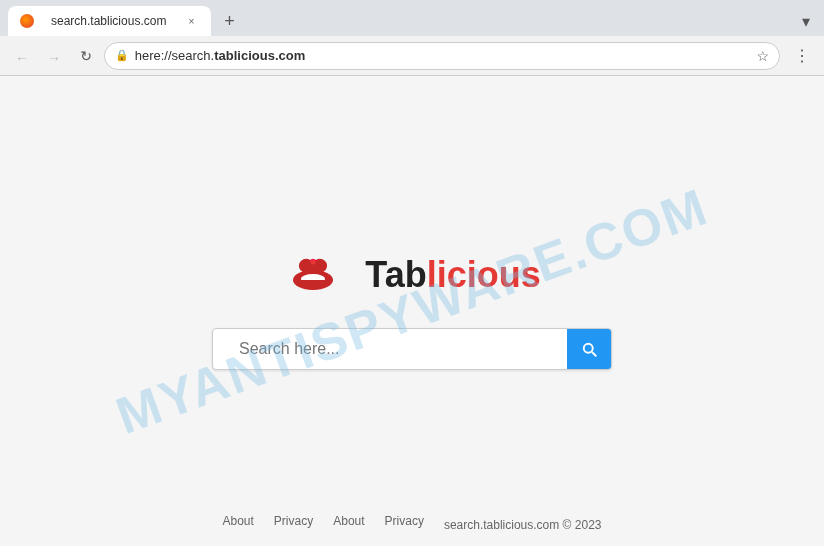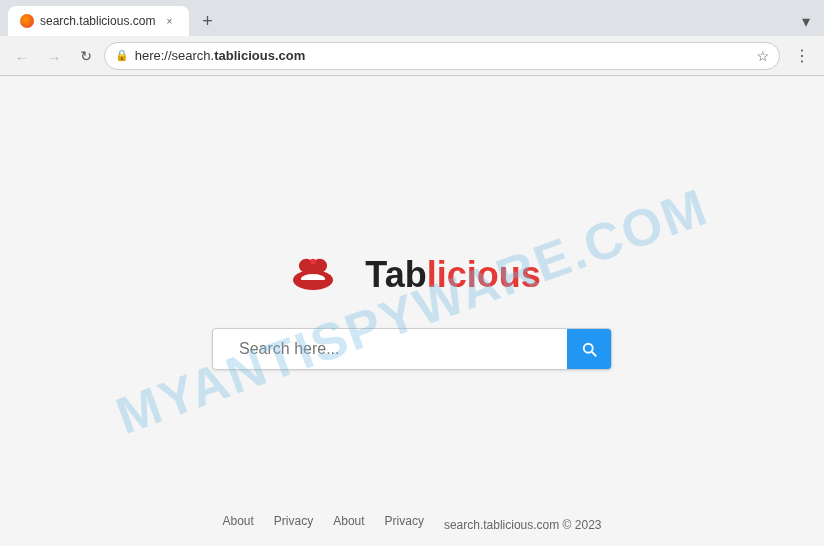--- a/index.html
+++ b/index.html
@@ -1,21 +1,21 @@
 <!DOCTYPE html>
 <html><head>
   <meta charset="utf-8">
   <style>
     * { margin: 0; padding: 0; box-sizing: border-box; }
     body { width: 824px; height: 546px; overflow: hidden; font-family: Arial, sans-serif; background: #f0f0f0; display: flex; flex-direction: column; }
 
     
     .browser-chrome { background: #dee1e6; flex-shrink: 0; }
     .tab-bar { display: flex; align-items: center; height: 36px; padding: 6px 8px 0 8px; background: #dee1e6; }
-    .tab { display: flex; align-items: center; background: #ffffff; border-radius: 8px 8px 0 0; padding: 14px 12px; height: 30px; min-width: 180px; font-size: 12px; color: #333; gap: 6px; position: relative; }
+    .tab { display: flex; align-items: center; background: #ffffff; border-radius: 8px 8px 0 0; padding: 14px 12px; height: 30px; min-width: 180px; font-size: 12px; color: #333; gap: 17px; position: relative; }
     .tab-title { flex: 1; font-size: 12px; color: #333; white-space: nowrap; overflow: hidden; text-overflow: ellipsis; }
     .tab-close { width: 16px; height: 16px; border-radius: 50%; display: flex; align-items: center; justify-content: center; font-size: 10px; color: #666; cursor: pointer; }
     .new-tab-btn { width: 28px; height: 28px; display: flex; align-items: center; justify-content: center; border-radius: 50%; color: #555; font-size: 18px; cursor: pointer; margin-left: 4px; }
     .tab-bar-right { margin-left: auto; display: flex; align-items: center; }
     .list-tabs-btn { width: 20px; height: 20px; display: flex; align-items: center; justify-content: center; color: #555; }
 
     .nav-bar { display: flex; align-items: center; height: 40px; padding: 0 8px; background: #f2f2f2; gap: 4px; border-bottom: 1px solid #ccc; }
     .nav-btn { width: 28px; height: 28px; border-radius: 50%; display: flex; align-items: center; justify-content: center; color: #555; cursor: pointer; font-size: 14px; }
     .nav-btn.disabled { color: #bbb; cursor: default; }
     .address-bar { flex: 1; display: flex; align-items: center; background: #fff; border-radius: 20px; height: 28px; padding: 0 10px; font-size: 13px; color: #333; gap: 6px; border: 1px solid #ccc; }

